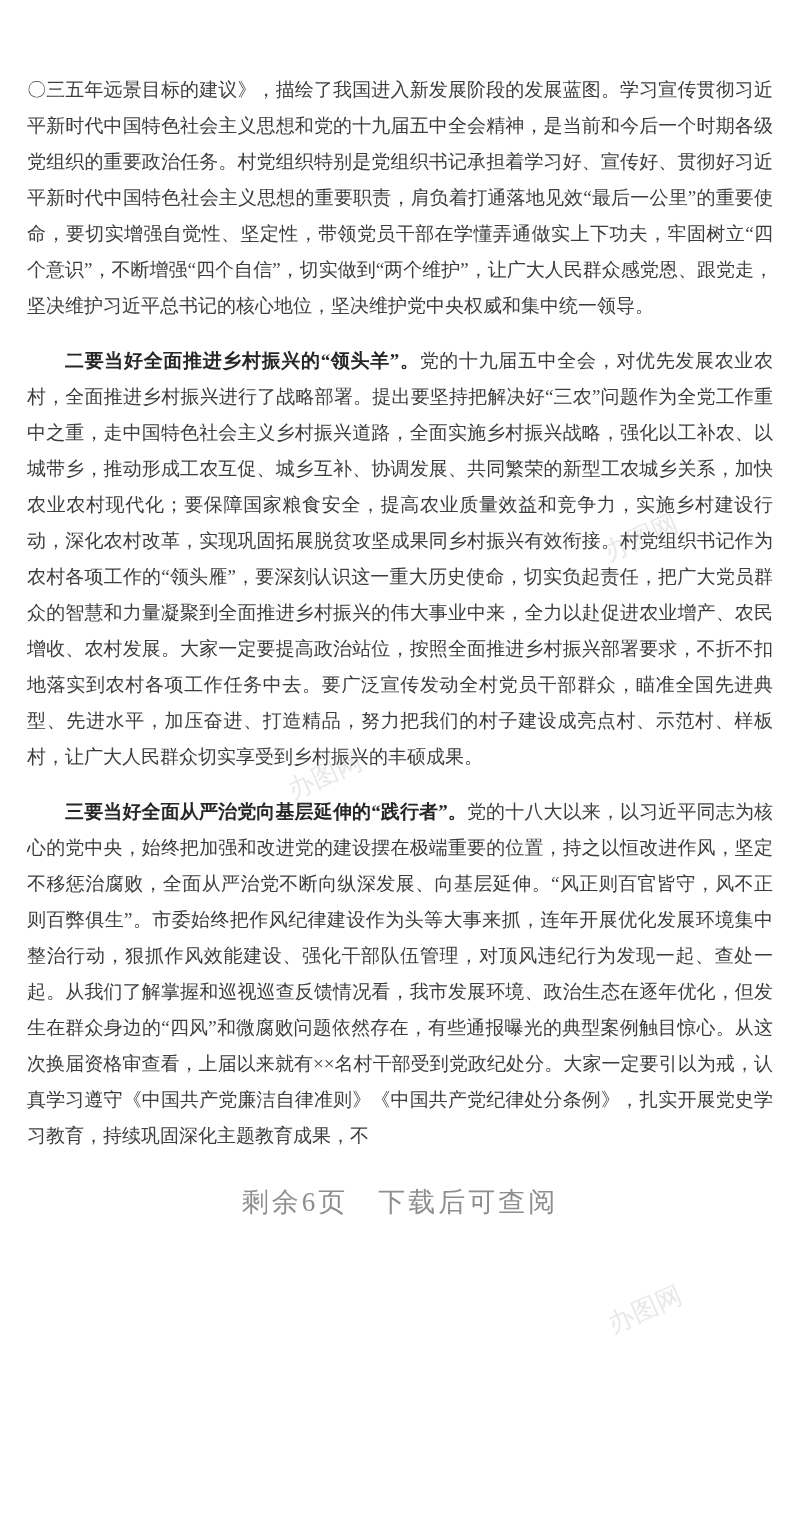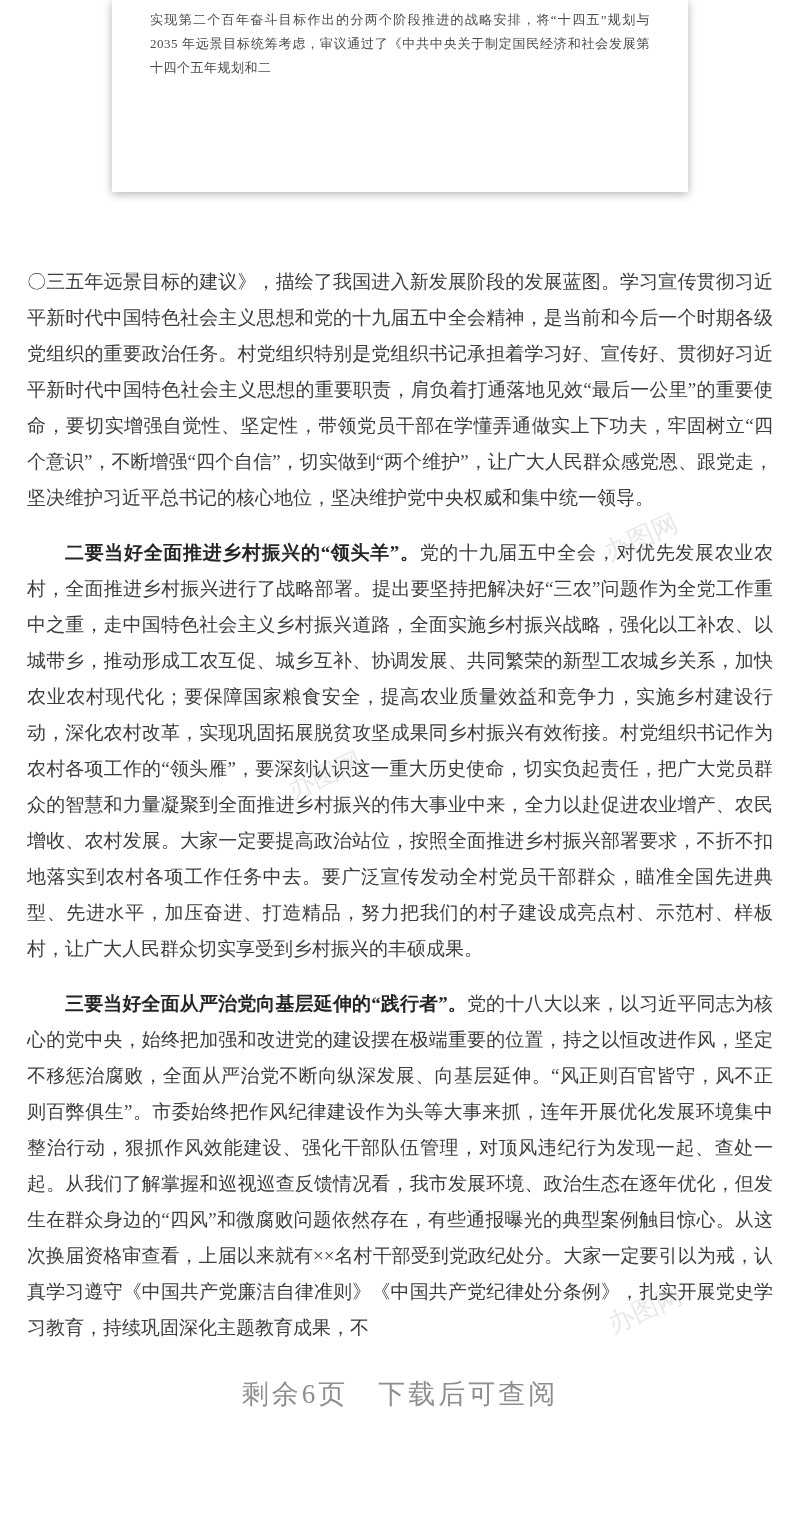--- a/index.html
+++ b/index.html
@@ -74,23 +74,20 @@
   }
   .wm-1 { left: 602px; top: 520px; }
   .wm-2 { left: 286px; top: 758px; }
   .wm-3 { left: 606px; top: 1292px; }
 </style>
 </head>
 <body>
 
 <div>
 
-  <div class="prev-card">
-    <p class="prev-text">实现第二个百年奋斗目标作出的分两个阶段推进的战略安排，将“十四五”规划与 2035 年远景目标统筹考虑，审议通过了《中共中央关于制定国民经济和社会发展第十四个五年规划和二</p>
-  </div>
 
   <div class="page-body">
 
     <p class="para">
       <span>〇三五年远景目标的建议》，描绘了我国进入新发展阶段的发展蓝图。学习宣传贯彻习近平新时代中国特色社会主义思想和党的十九届五中全会精神，是当前和今后一个时期各级党组织的重要政治任务。村党组织特别是党组织书记承担着学习好、宣传好、贯彻好习近平新时代中国特色社会主义思想的重要职责，肩负着打通落地见效“最后一公里”的重要使命，要切实增强自觉性、坚定性，带领党员干部在学懂弄通做实上下功夫，牢固树立“四个意识”，不断增强“四个自信”，切实做到“两个维护”，让广大人民群众感党恩、跟党走，坚决维护习近平总书记的核心地位，坚决维护党中央权威和集中统一领导。</span>
     </p>
 
     <p class="para indent">
       <strong>二要当好全面推进乡村振兴的“领头羊”。</strong><span>党的十九届五中全会，对优先发展农业农村，全面推进乡村振兴进行了战略部署。提出要坚持把解决好“三农”问题作为全党工作重中之重，走中国特色社会主义乡村振兴道路，全面实施乡村振兴战略，强化以工补农、以城带乡，推动形成工农互促、城乡互补、协调发展、共同繁荣的新型工农城乡关系，加快农业农村现代化；要保障国家粮食安全，提高农业质量效益和竞争力，实施乡村建设行动，深化农村改革，实现巩固拓展脱贫攻坚成果同乡村振兴有效衔接。村党组织书记作为农村各项工作的“领头雁”，要深刻认识这一重大历史使命，切实负起责任，把广大党员群众的智慧和力量凝聚到全面推进乡村振兴的伟大事业中来，全力以赴促进农业增产、农民增收、农村发展。大家一定要提高政治站位，按照全面推进乡村振兴部署要求，不折不扣地落实到农村各项工作任务中去。要广泛宣传发动全村党员干部群众，瞄准全国先进典型、先进水平，加压奋进、打造精品，努力把我们的村子建设成亮点村、示范村、样板村，让广大人民群众切实享受到乡村振兴的丰硕成果。</span>
     </p>

